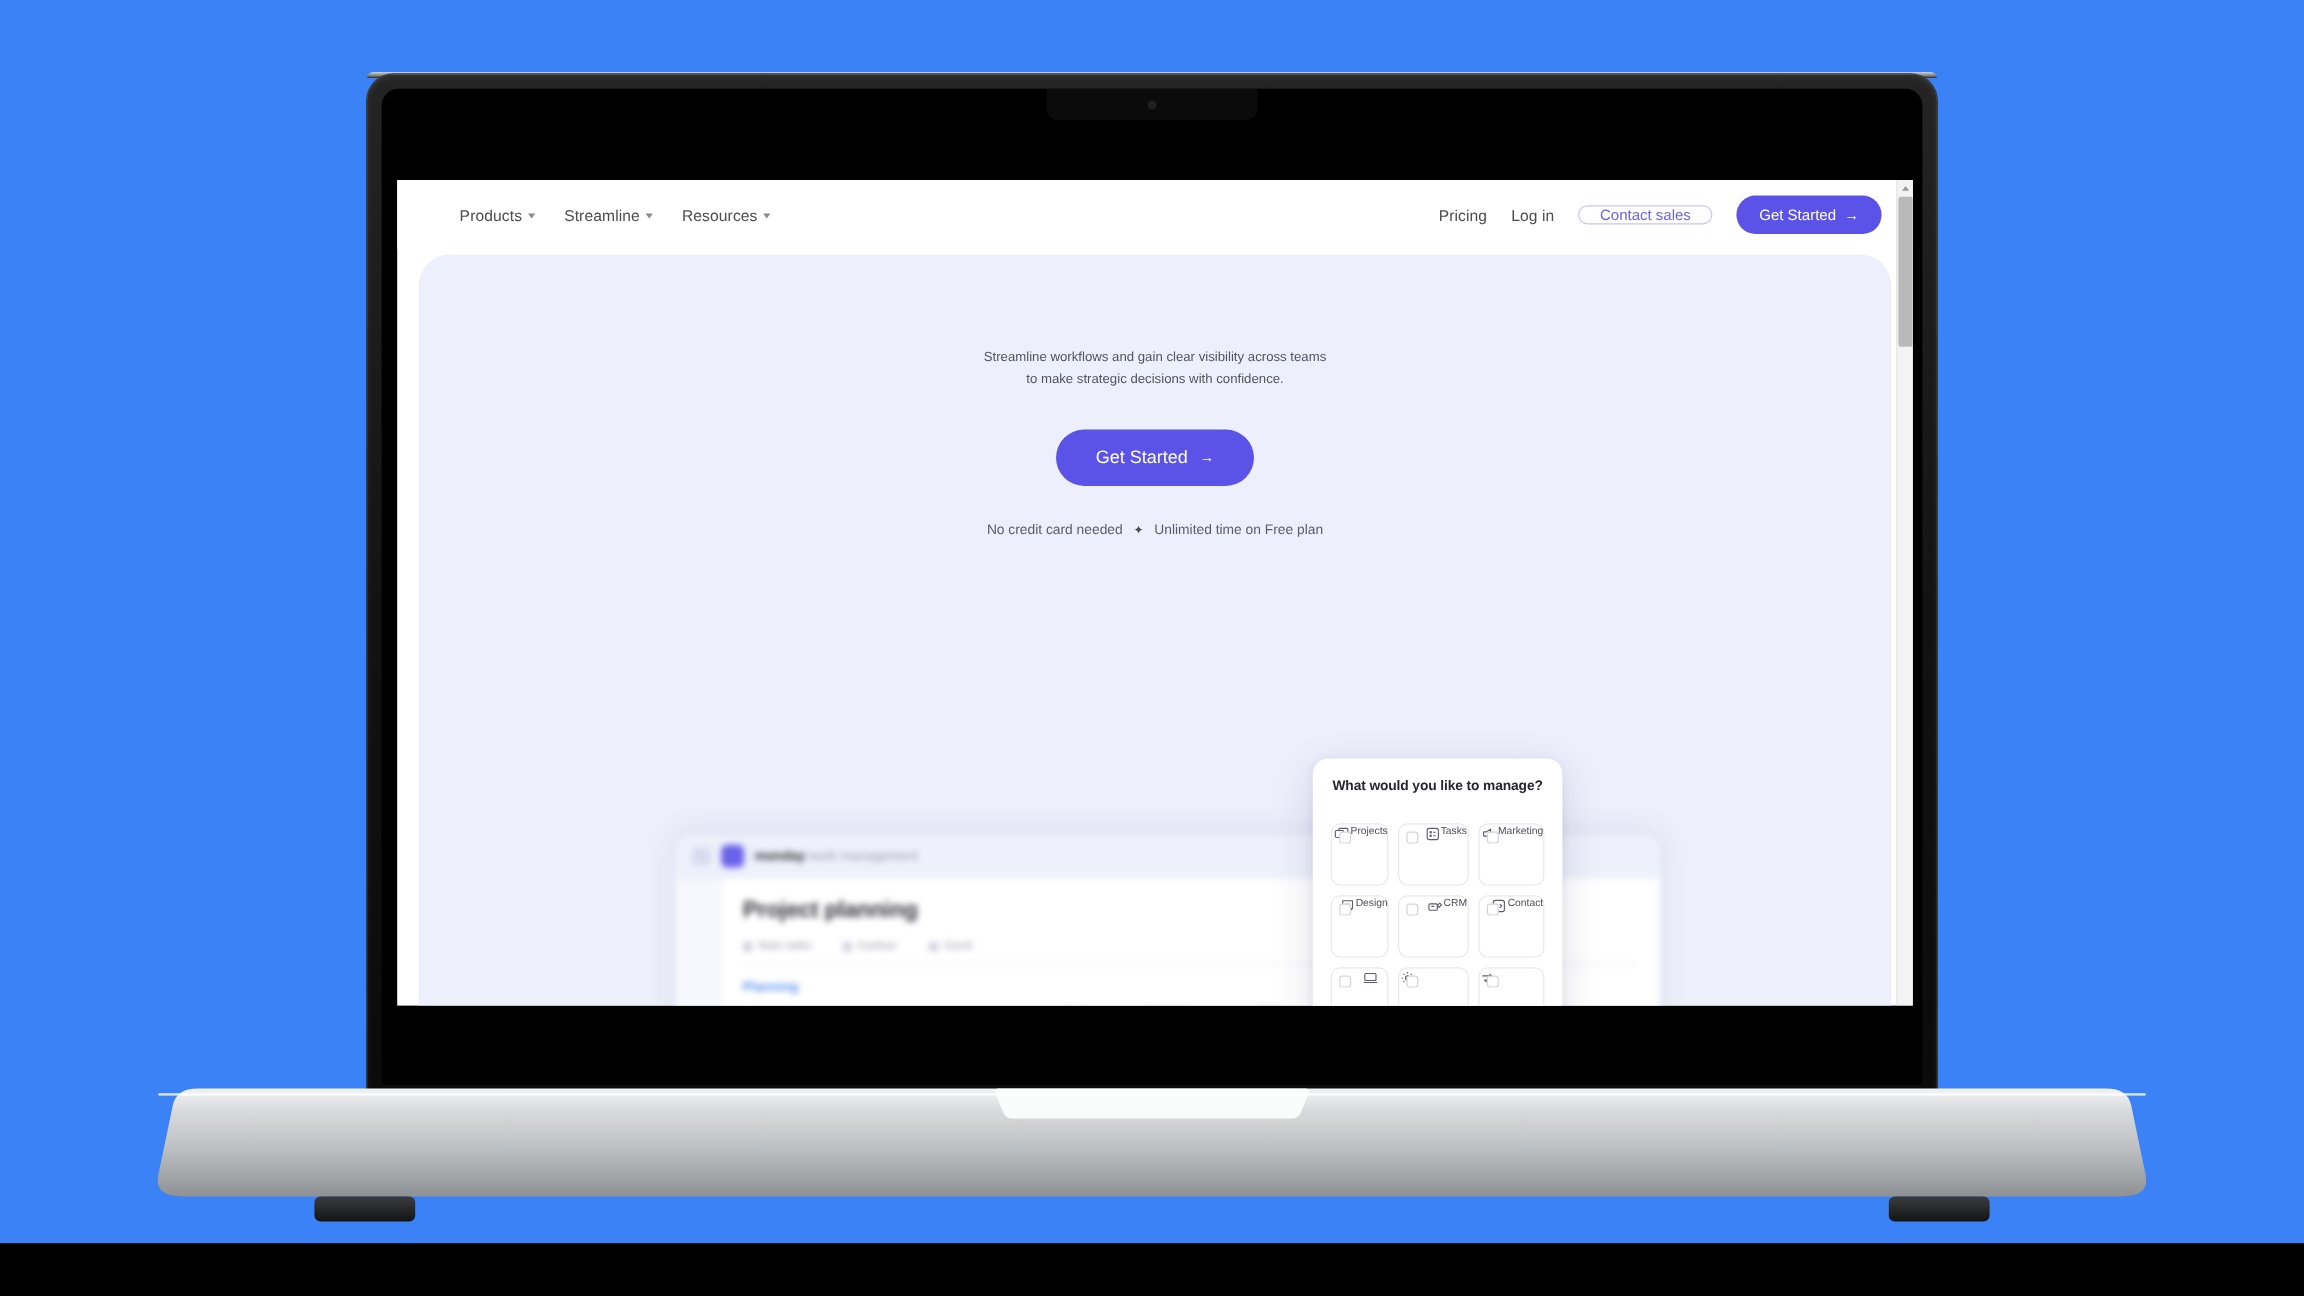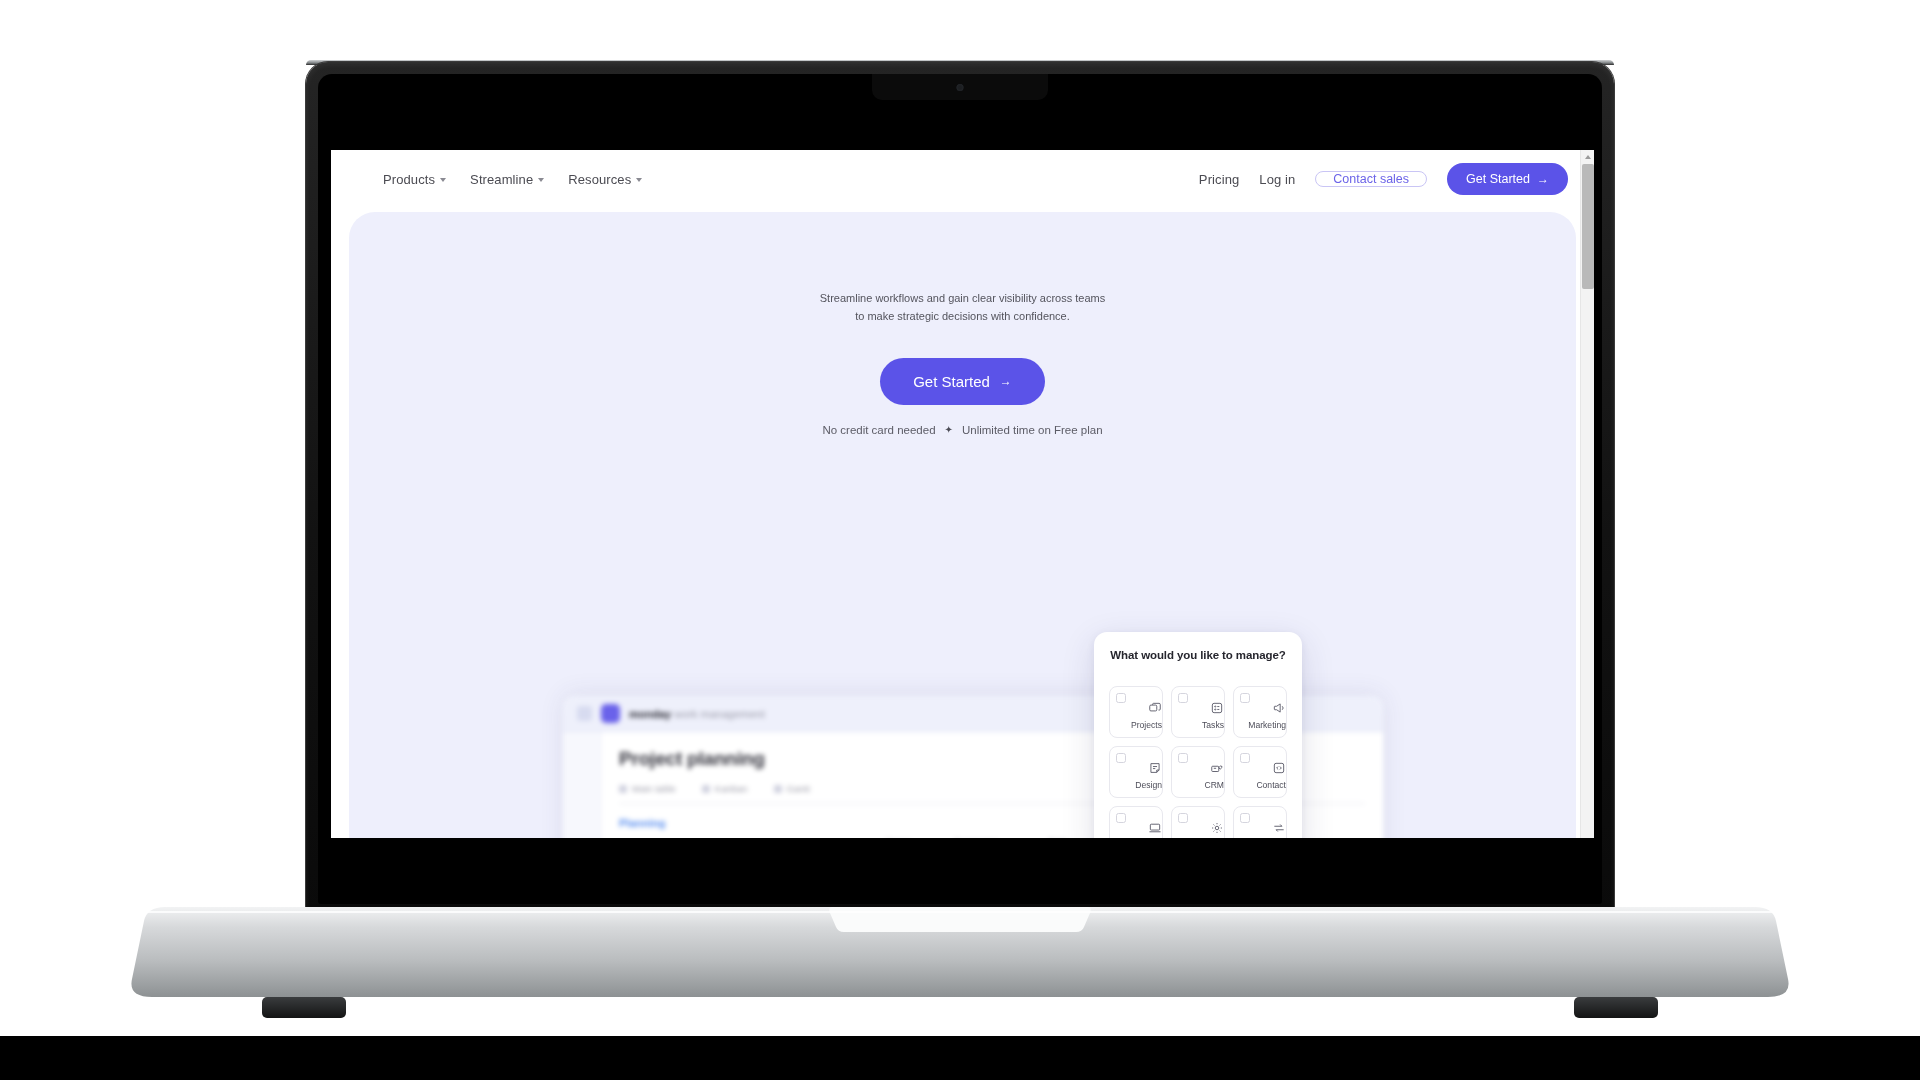--- a/index.html
+++ b/index.html
@@ -4,21 +4,21 @@
 <style>
   * { box-sizing: border-box; margin: 0; padding: 0; }
   html, body {
     width: 1920px; height: 1080px;
     background: #000;
     font-family: "Liberation Sans", sans-serif;
     overflow: hidden;
   }
 
   
-  #stage { position: relative; width: 1920px; height: 1036px; background: #ffffff; }
+  #stage { position: relative; width: 1920px; height: 1036px; background: #3b82f6; }
 
   .laptop-lid {
     position: absolute;
     left: 306px; top: 62px;
     width: 1308px; height: 855px;
     background: linear-gradient(180deg,#242424 0%, #121212 55%, #0a0a0a 100%);
     border-radius: 22px 22px 6px 6px;
     box-shadow: 0 0 0 1px #3a3a3a, 0 2px 6px rgba(255,255,255,0.08) inset;
   }
   .lid-edge-hl {
@@ -132,21 +132,21 @@
     font-size: 11px; line-height: 1.62; color: #54545d; font-weight: 400;
   }
   .hero-cta {
     margin-top: 32px;
     display: inline-flex; align-items: center; gap: 10px;
     background: #5b53e8; color: #fff;
     font-size: 15px; padding: 15px 33px; border: none; border-radius: 999px;
     cursor: pointer;
   }
   .fineprint {
-    margin-top: 19px; font-size: 11.5px; color: #5c5c66;
+    margin-top: 31px; font-size: 11.5px; color: #5c5c66;
     display: flex; align-items: center; justify-content: center; gap: 9px;
   }
   .sparkle { font-size: 10px; color: #4b4b55; }
 
   
   .mockup {
     position: absolute;
     left: 214px; bottom: -46px;
     width: 820px; height: 250px;
     background: #fff;
@@ -192,21 +192,21 @@
   }
   .ov-title {
     font-size: 11.5px; font-weight: 700; color: #26262e;
     text-align: center; margin-bottom: 25px; letter-spacing: -.1px;
   }
   .ov-grid { display: grid; grid-template-columns: repeat(3,1fr); gap: 8px; }
   .ov-tile {
     position: relative;
     border: 1px solid #e8e8ee; border-radius: 8px;
     height: 52px;
-    display: flex; flex-direction: column; align-items: flex-end; justify-content: flex-end;
+    display: flex; flex-direction: row; align-items: flex-start; justify-content: flex-end;
     padding-bottom: 7px; cursor: pointer; background: #fff;
   }
   .ov-check {
     position: absolute; left: 6px; top: 6px;
     width: 10px; height: 10px; border: 1.2px solid #d5d5de; border-radius: 2.5px;
     background: #fff;
   }
   .ov-ic {
     color: #5c5c6b; margin-bottom: 4px; display: flex; align-items: center; justify-content: center;
     height: 16px;

